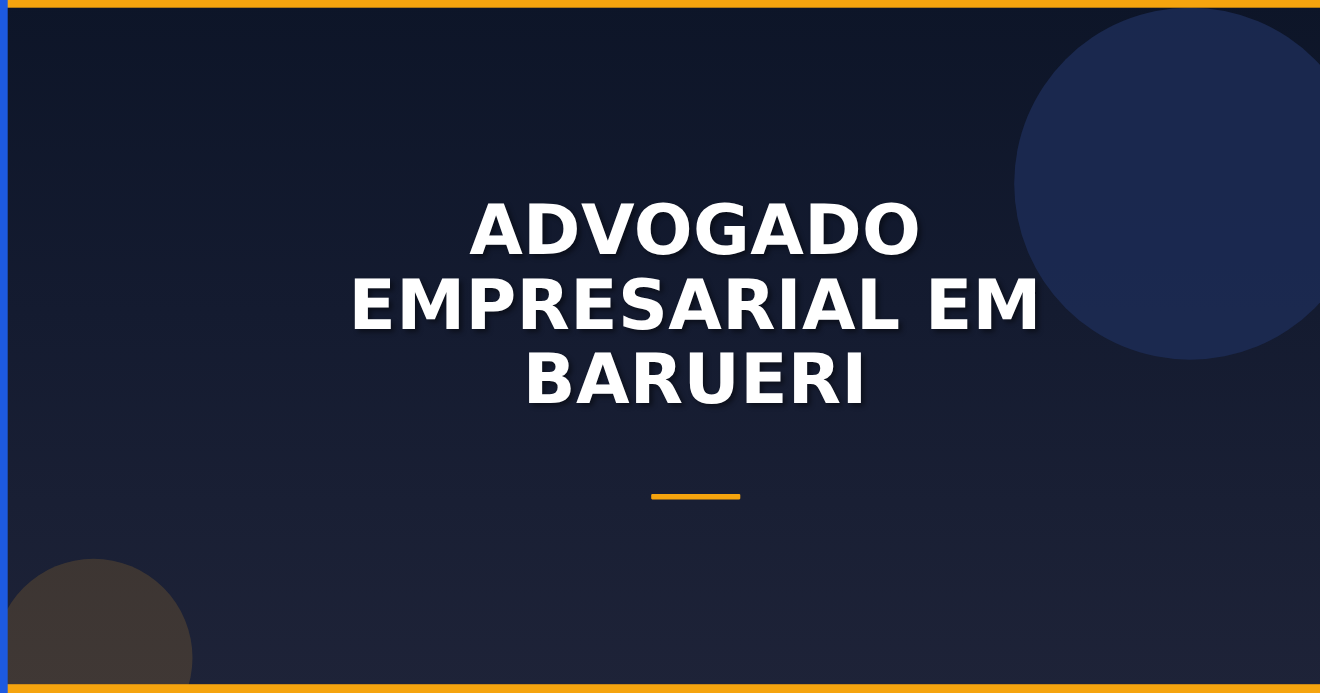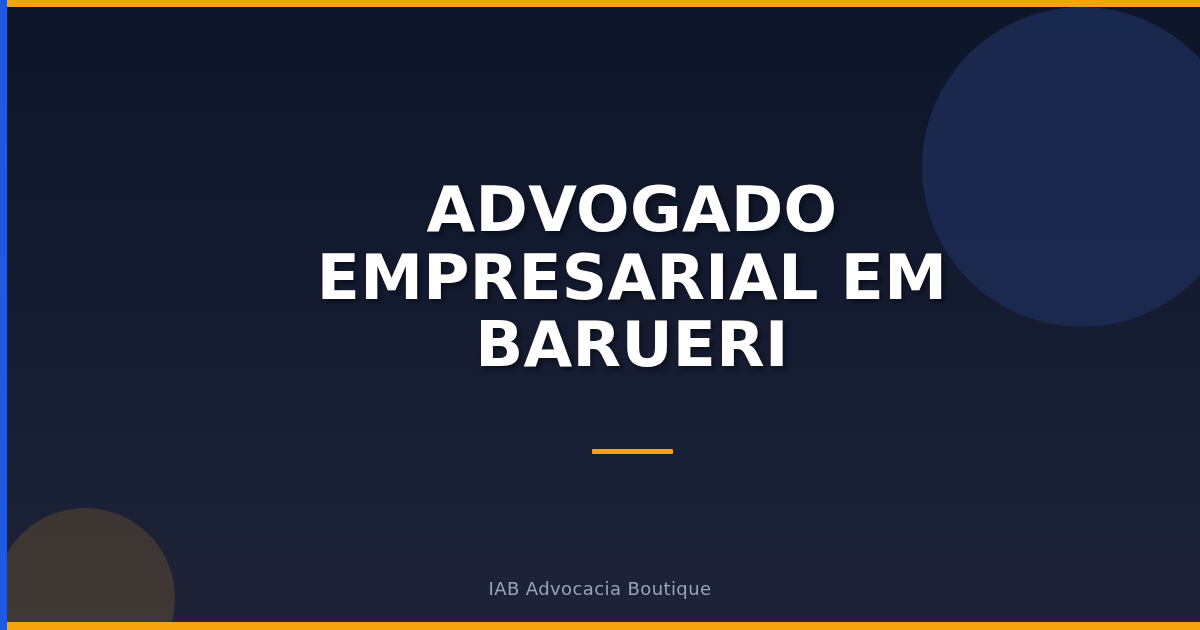--- a/index.html
+++ b/index.html
@@ -127,15 +127,14 @@
 
   <div class="bar-top"></div>
   <div class="bar-bottom"></div>
   <div class="bar-left"></div>
 
   <div class="content">
     <h1 class="headline">ADVOGADO EMPRESARIAL EM BARUERI</h1>
     <div class="divider"></div>
   </div>
 
-  <div class="footer-brand">IAB Advocacia Boutique</div>
 
 </div>
 
 </body></html>

